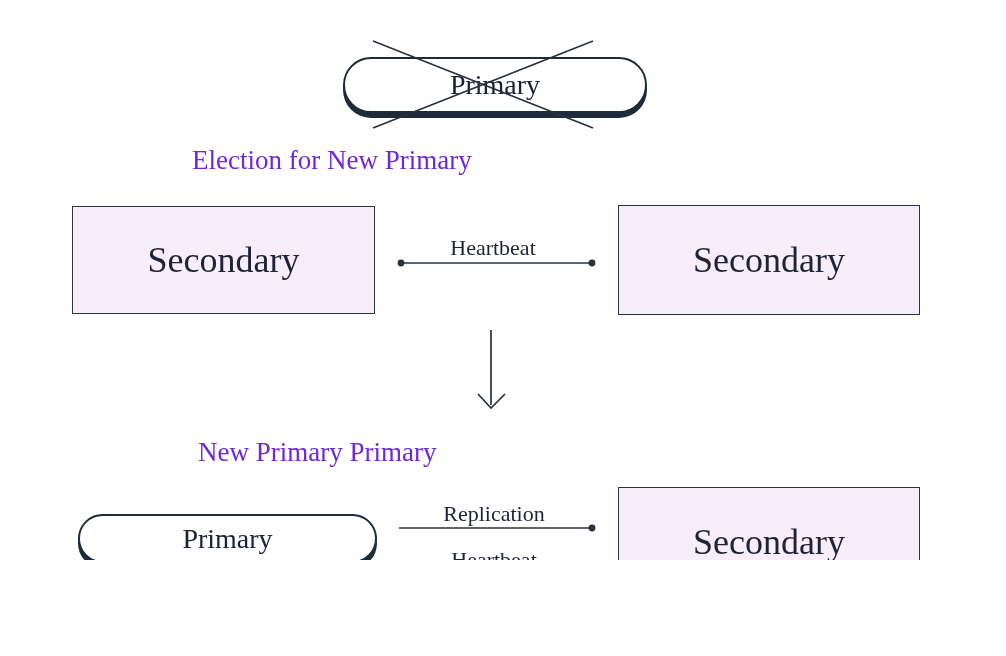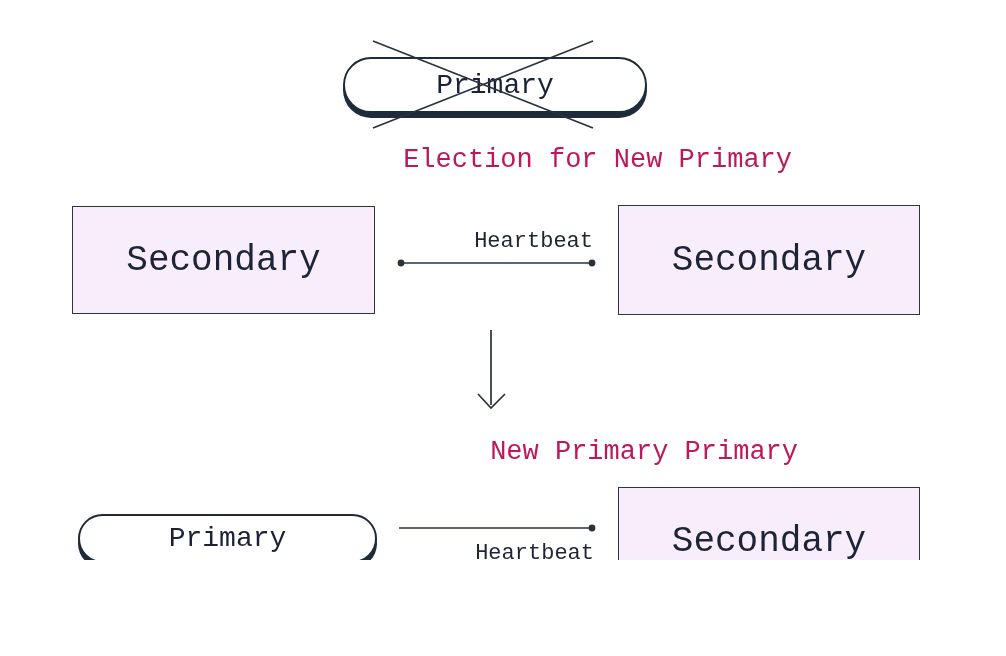--- a/index.html
+++ b/index.html
@@ -1,20 +1,20 @@
 <!DOCTYPE html>
 <html><head>
 <meta charset="utf-8">
 <style>
   html,body{margin:0;padding:0;background:#ffffff;}
   .canvas{
     position:relative;
     width:1006px;height:560px;
     background:#ffffff;
-    font-family:Liberation Mono, monospace;
+    font-family:Liberation Serif, serif;
     color:#1c2237;
     overflow:hidden;
   }
   .svg-overlay{
     position:absolute;left:0;top:0;width:1006px;height:656px;
     z-index:5;pointer-events:none;
   }
   .node-box{
     position:absolute;
     background:#f8edfa;
@@ -32,33 +32,34 @@
     border-radius:30px;
     box-shadow:0 5px 0 #1e2b3b;
     display:flex;align-items:center;justify-content:center;
     font-size:28px;
     color:#1b2137;
     box-sizing:border-box;
     z-index:2;
   }
   .title{
     position:absolute;
-    text-align:right;
+    text-align:left;
     font-size:27px;
-    color:#be185d;
+    color:#6d28d9;
     z-index:2;
     white-space:nowrap;
   }
   .connector-label{
     position:absolute;
-    text-align:right;
+    text-align:center;
     font-size:22px;
     color:#1f2533;
     z-index:2;
     white-space:nowrap;
+    margin-top:6px;
   }
 </style>
 </head>
 <body>
 
 <div class="canvas">
 
   <svg class="svg-overlay" viewBox="0 0 1006 656" xmlns="http://www.w3.org/2000/svg">
 
     <g stroke="#2a323e" stroke-width="1.7" fill="none">
@@ -104,20 +105,21 @@
   <div class="node-box" style="left:618px;top:205px;width:302px;height:110px;">
     <span>Secondary</span>
   </div>
 
   <div class="title" style="left:198px;top:437px;width:600px;">New Primary Primary</div>
 
   <div class="pill" style="left:78px;top:514px;width:299px;height:49px;">
     <span>Primary</span>
   </div>
 
+  <div class="connector-label" style="left:394px;top:495px;width:200px;">Replication</div>
 
   <div class="connector-label" style="left:394px;top:541px;width:200px;">Heartbeat</div>
 
   <div class="node-box" style="left:618px;top:487px;width:302px;height:109px;">
     <span>Secondary</span>
   </div>
 
 </div>
 
 </body></html>

